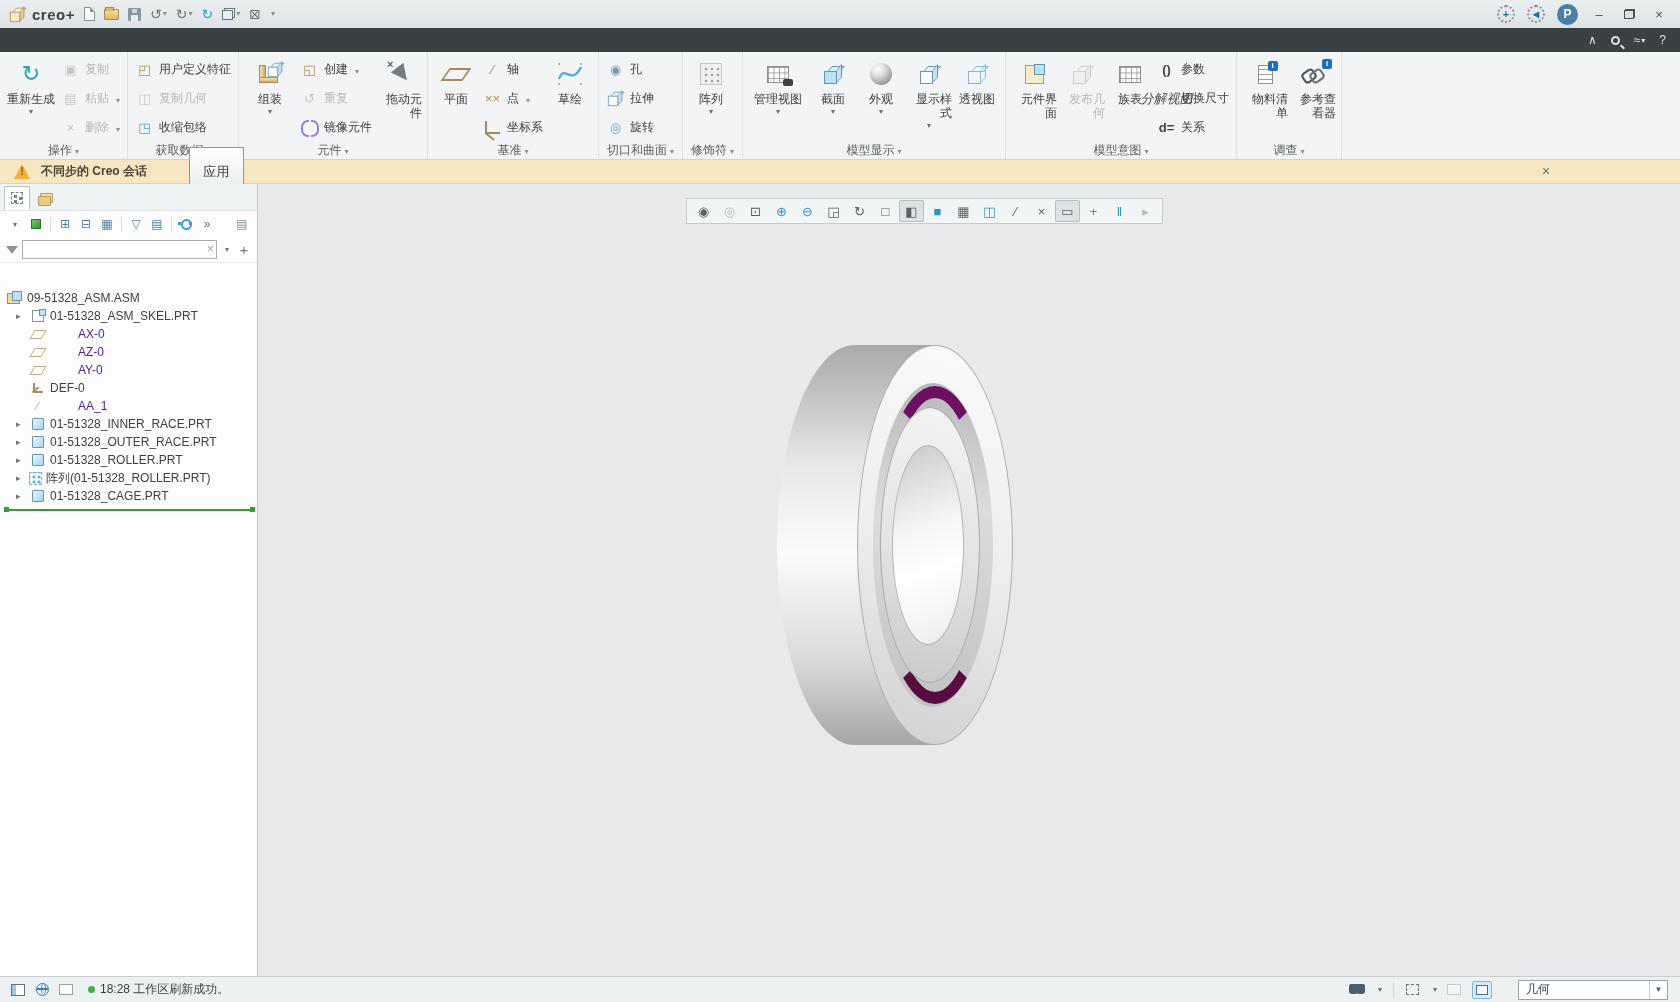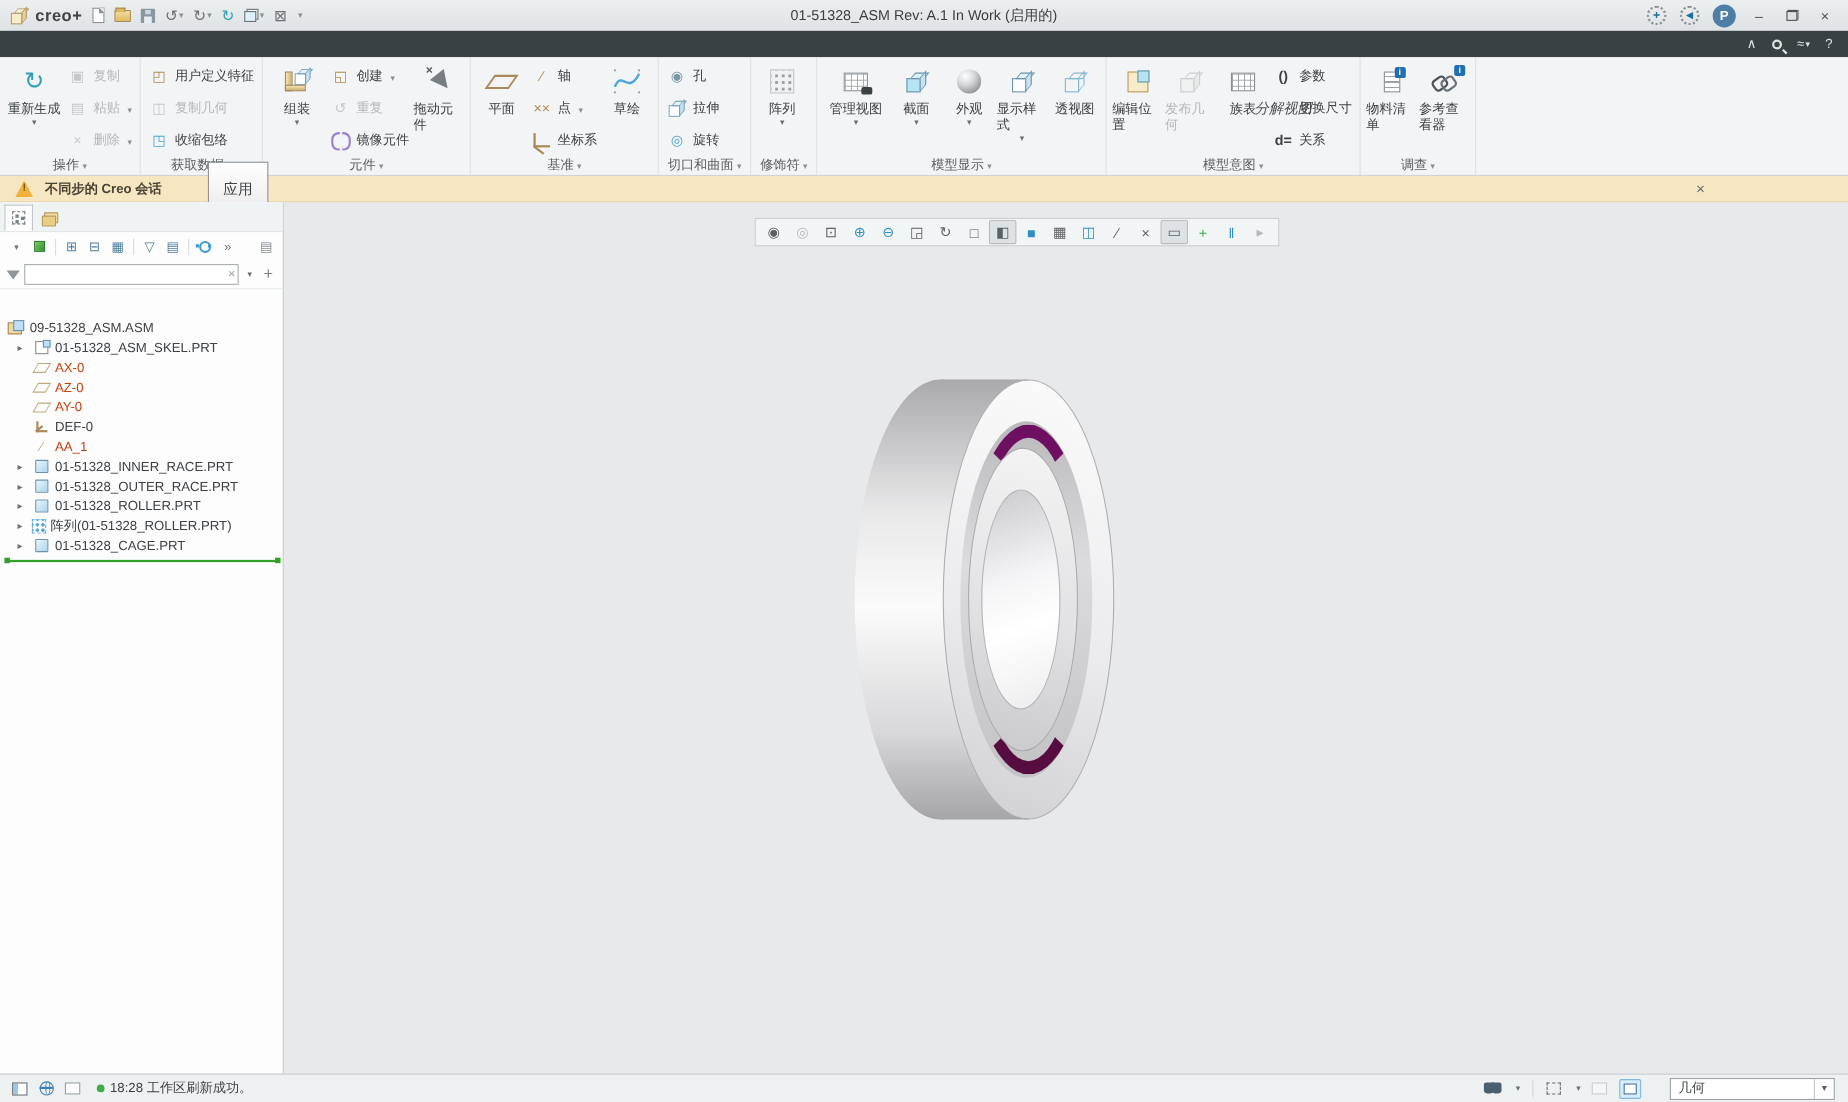--- a/index.html
+++ b/index.html
@@ -52,21 +52,21 @@
   
   #ribbon { position:absolute; left:0; top:52px; width:1680px; height:108px; background:#f2f4f5;
     border-bottom:1px solid #cfd5d6; display:flex; }
   .rgroup { display:flex; flex-direction:column; border-right:1px solid #dce1e2; }
   .rg-content { flex:1; display:flex; align-items:stretch; padding:3px 4px 0 4px; }
   .rg-label { height:17px; text-align:center; font-size:12px; color:#5a6063; white-space:nowrap; padding:0 8px; }
   .rg-label::after { content:"▾"; font-size:8px; color:#8a9094; margin-left:3px; }
   .bigbtn { width:54px; display:flex; flex-direction:column; align-items:center; padding:1px 1px; cursor:default; }
   .bigbtn.wide { width:62px; } .bigbtn.narrow { width:48px; }
   .bicon { height:36px; display:flex; align-items:center; justify-content:center; }
-  .blabel { text-align:left; line-height:14px; font-size:12px; color:#3d4245; }
+  .blabel { text-align:right; line-height:14px; font-size:12px; color:#3d4245; }
   .caret { height:10px; line-height:9px; }
   .caret::after { content:"▾"; font-size:8px; color:#6a7073; }
   .btncol { display:flex; flex-direction:column; justify-content:space-around; padding:0 3px; }
   .smallbtn { display:flex; align-items:center; gap:5px; height:25px; white-space:nowrap; cursor:default; }
   .smallbtn .sicon { width:19px; display:inline-flex; justify-content:center; align-items:center; font-size:13px; }
   .smallbtn .mini-caret::after { content:"▾"; font-size:8px; color:#8a9094; margin-left:2px; }
   .muted, .muted .blabel { color:#b3b8ba !important; }
   .muted .sicon, .muted .bicon { opacity:.45; filter:grayscale(90%); }
 
   .g-teal { color:#2f9fb8; } .g-blue { color:#4da4d4; } .g-tan { color:#b08d52; }
@@ -161,21 +161,21 @@
   .tf-input { width:100%; height:19px; border:1px solid #a8aeb1; background:#fff; padding:0 16px 0 4px; font-size:12px; }
   .tf-clear { position:absolute; right:3px; top:2px; color:#9aa0a3; font-size:12px; }
   .tf-caret { color:#6a7073; font-size:8px; width:12px; text-align:center; }
   .tf-add { color:#7a8084; font-size:15px; width:14px; text-align:center; }
   .tree-body { flex:1; overflow:hidden; padding-top:26px; }
   .tree-row { display:flex; align-items:center; height:18px; padding-left:16px; white-space:nowrap; cursor:default; }
   .tree-row.root { padding-left:6px; }
   .twisty { width:13px; font-size:9px; color:#6a7073; flex:none; }
   .ticon { width:17px; height:14px; display:inline-flex; align-items:center; justify-content:center; flex:none; position:relative; margin-right:4px; }
   .tlabel { font-size:12px; color:#3d4144; }
-  .tree-row.muted .tlabel { color:#c2410c; }
+  .tree-row.muted .tlabel { color:#4c1d95;margin-left:28px; }
   .ticon.v-assembly::before { content:""; position:absolute; left:1px; bottom:1px; width:11px; height:9px; background:#ecd9a0; border:1px solid #a8895b; }
   .ticon.v-assembly::after { content:""; position:absolute; right:1px; top:0; width:8px; height:8px; background:#bfe0f2; border:1px solid #6b93ab; }
   .ticon.v-skeleton::before { content:""; width:10px; height:10px; border:1px solid #8a9094; background:#fff; }
   .ticon.v-skeleton::after { content:""; position:absolute; right:0; top:0; width:5px; height:5px; background:#bfe0f2; border:1px solid #6b93ab; }
   .ticon.v-plane::before { content:""; width:10px; height:7px; border:1.5px solid #c0aa80; transform:skewX(-30deg); }
   .ticon.v-csys::before { content:""; width:8px; height:8px; border-left:2px solid #a8895b; border-bottom:2px solid #a8895b; }
   .ticon.v-csys::after { content:""; position:absolute; left:4px; bottom:2px; width:8px; height:2px; background:#a8895b; transform:rotate(-38deg); transform-origin:left bottom; }
   .ticon.v-axis::before { content:"∕"; color:#c0aa80; font-size:12px; }
   .ticon.v-part::before { content:""; width:10px; height:10px; background:linear-gradient(135deg,#eaf6fc,#a9d4ec); border:1px solid #6b93ab; border-radius:1px; }
   .ticon.v-pattern { border:1px dashed #79b6dc; width:13px; height:13px;
@@ -276,21 +276,20 @@
         <span class="winstack"></span>
         <span class="tcaret">▾</span>
       </span>
     <span class="qi">
         <span class="cc">⊠</span>
       </span>
     <span class="qi">
         <span class="tcaret">▾</span>
       </span>
   </div>
-  <div class="tb-title">01-51328_ASM Rev: A.1 In Work (启用的)</div>
   <div class="tb-right">
     <span class="sync-circ">+</span>
     <span class="sync-circ">◄</span>
     <span class="avatar">P</span>
     <span class="winbtn">–</span>
     <span class="winbtn"><span class="restore-glyph"></span></span>
     <span class="winbtn">×</span>
   </div>
 </header>
 
@@ -534,21 +533,21 @@
     </div>
     <div class="rg-label">模型显示</div>
   </div>
 
   <div class="rgroup">
     <div class="rg-content">
       <div class="bigbtn narrow">
         <span class="bicon">
             <span class="icon-puzzle"></span>
           </span>
-        <span class="blabel">编辑位置</span>
+        <span class="blabel">元件界面</span>
       </div>
       <div class="bigbtn narrow muted">
         <span class="bicon">
             <span class="c3d gray">
               <i class="f"></i>
               <i class="t"></i>
               <i class="s"></i>
             </span>
           </span>
         <span class="blabel">发布几何</span>

